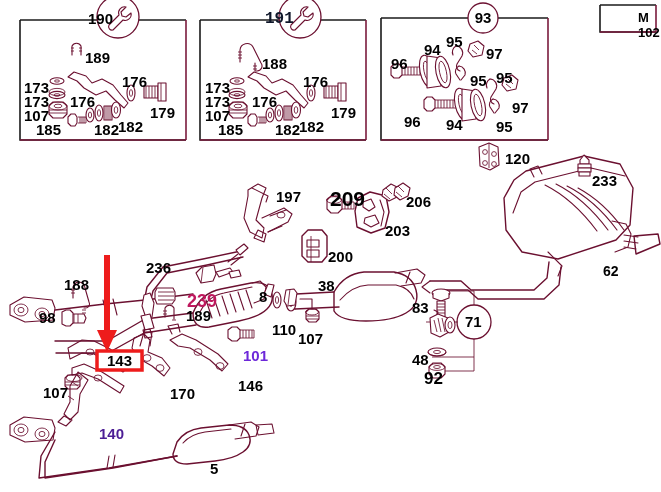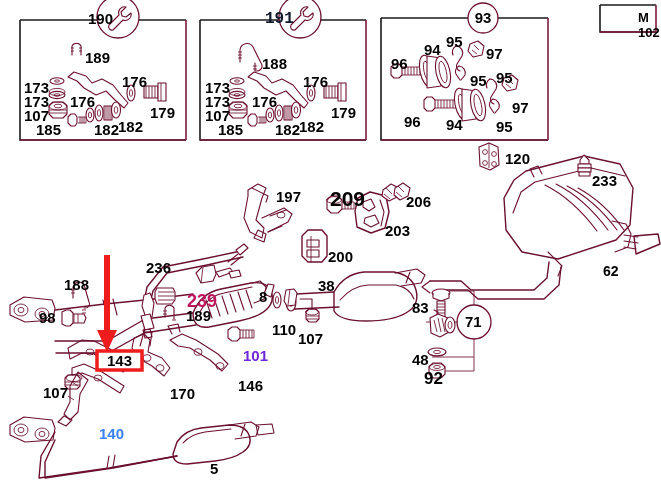--- a/index.html
+++ b/index.html
@@ -501,21 +501,21 @@
       <div class="lbl" style="position: absolute; left: 186px; top: 307px; font-size: 15px; white-space: nowrap; color: rgb(0, 0, 0);">189</div>
       <div class="lbl" style="position: absolute; left: 64px; top: 276px; font-size: 15px; white-space: nowrap; color: rgb(0, 0, 0);">188</div>
       <div class="lbl" style="position: absolute; left: 39px; top: 309px; font-size: 15px; white-space: nowrap; color: rgb(0, 0, 0);">98</div>
       <div class="lbl" style="position: absolute; left: 259px; top: 288px; font-size: 15px; white-space: nowrap; color: rgb(0, 0, 0);">8</div>
       <div class="lbl" style="position: absolute; left: 272px; top: 321px; font-size: 15px; white-space: nowrap; color: rgb(0, 0, 0);">110</div>
       <div class="lbl" style="position: absolute; left: 298px; top: 330px; font-size: 15px; white-space: nowrap; color: rgb(0, 0, 0);">107</div>
       <div class="lbl" style="position: absolute; left: 243px; top: 347px; font-size: 15px; white-space: nowrap; color: #6d28d9;">101</div>
       <div class="lbl" style="position: absolute; left: 43px; top: 384px; font-size: 15px; white-space: nowrap; color: rgb(0, 0, 0);">107</div>
       <div class="lbl" style="position: absolute; left: 170px; top: 385px; font-size: 15px; white-space: nowrap; color: rgb(0, 0, 0);">170</div>
       <div class="lbl" style="position: absolute; left: 238px; top: 377px; font-size: 15px; white-space: nowrap; color: rgb(0, 0, 0);">146</div>
-      <div class="lbl" style="position: absolute; left: 99px; top: 425px; font-size: 15px; white-space: nowrap; color: #3b82f6;">140</div>
+      <div class="lbl" style="position: absolute; left: 99px; top: 425px; font-size: 15px; white-space: nowrap; color: #4c1d95;">140</div>
       <div class="lbl" style="position: absolute; left: 210px; top: 460px; font-size: 15px; white-space: nowrap; color: rgb(0, 0, 0);">5</div>
       <div class="lbl" style="position: absolute; left: 412px; top: 299px; font-size: 15px; white-space: nowrap; color: rgb(0, 0, 0);">83</div>
       <div class="lbl" style="position: absolute; left: 412px; top: 351px; font-size: 15px; white-space: nowrap; color: rgb(0, 0, 0);">48</div>
       <div class="lbl" style="position: absolute; left: 412px; top: 369px; font-size: 17px; white-space: nowrap; color: rgb(0, 0, 0); margin-left: 12px;">92</div>
     </div>
 
   <div style="position:absolute;left:638px;top:10px;font-size:13px;font-weight:bold;">M 102</div>
 
   <div style="position:absolute;left:474px;top:9px;width:18px;text-align:center;
               font-size:15px;font-weight:bold;">93</div>

